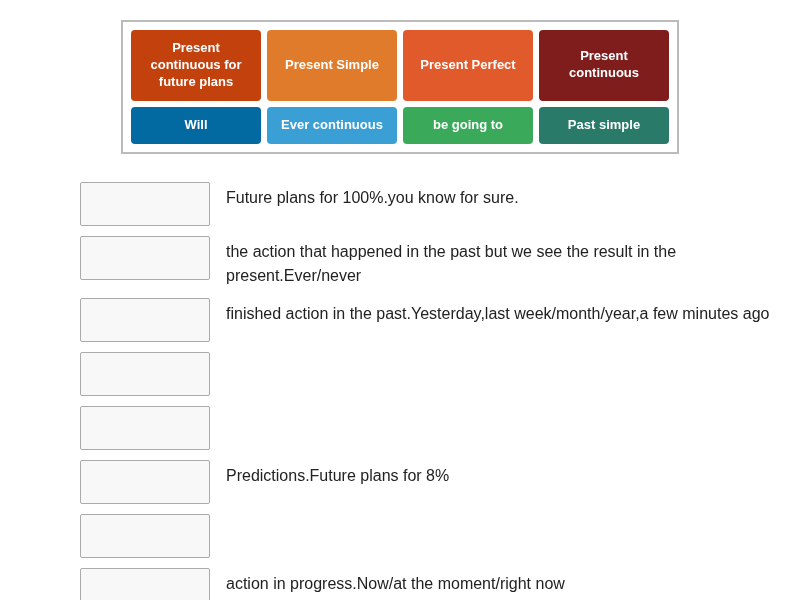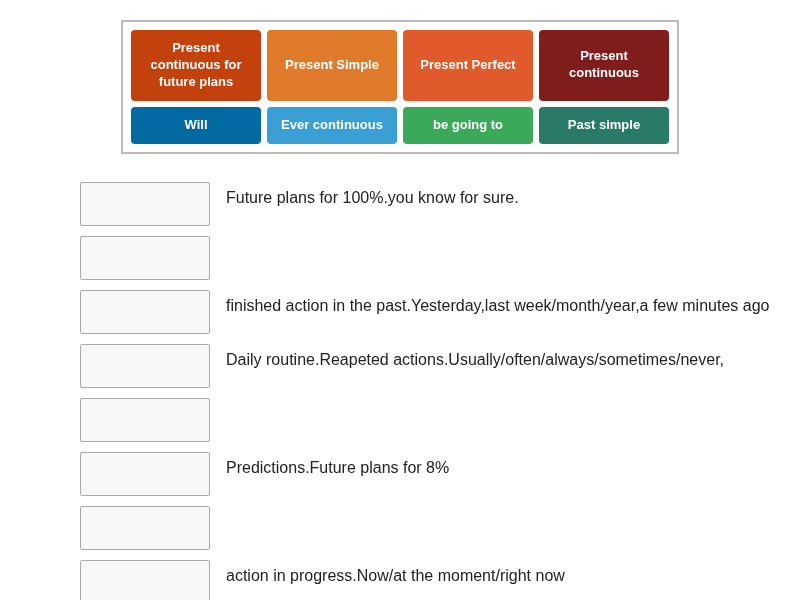--- a/index.html
+++ b/index.html
@@ -98,30 +98,30 @@
 
 <div class="match-list">
 
   <div class="match-row">
     <div class="answer-box"></div>
     <div class="clue-text">Future plans for 100%.you know for sure.</div>
   </div>
 
   <div class="match-row">
     <div class="answer-box"></div>
+    <div class="clue-text">the action that happened in the past but we see the result in the present.Ever/never</div>
   </div>
 
   <div class="match-row">
     <div class="answer-box"></div>
     <div class="clue-text">finished action in the past.Yesterday,last week/month/year,a few minutes ago</div>
   </div>
 
   <div class="match-row">
     <div class="answer-box"></div>
-    <div class="clue-text">Daily routine.Reapeted actions.Usually/often/always/sometimes/never,</div>
   </div>
 
   <div class="match-row">
     <div class="answer-box"></div>
   </div>
 
   <div class="match-row">
     <div class="answer-box"></div>
     <div class="clue-text">Predictions.Future plans for 8%</div>
   </div>

